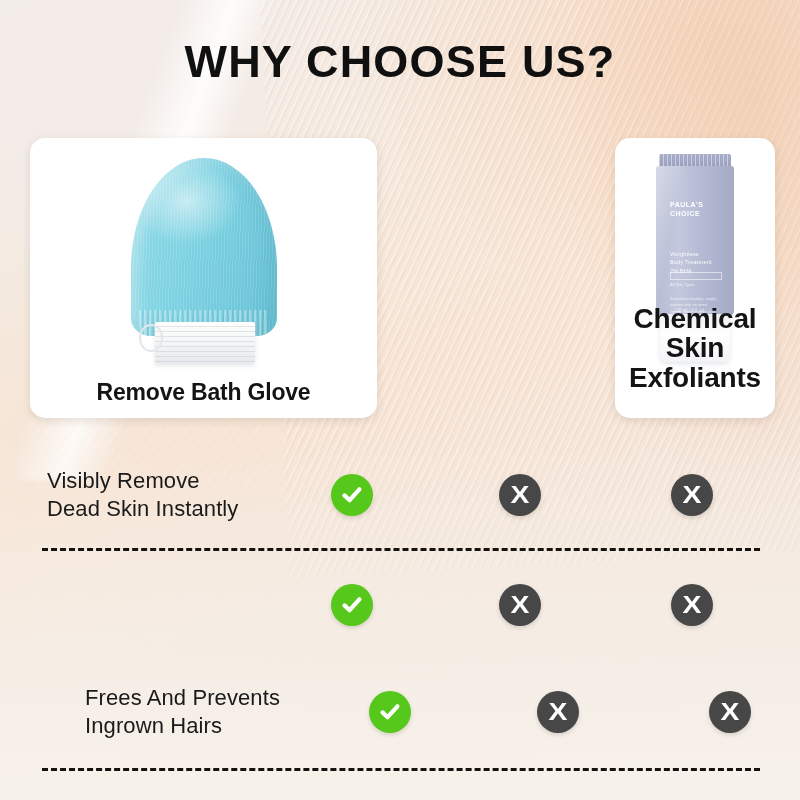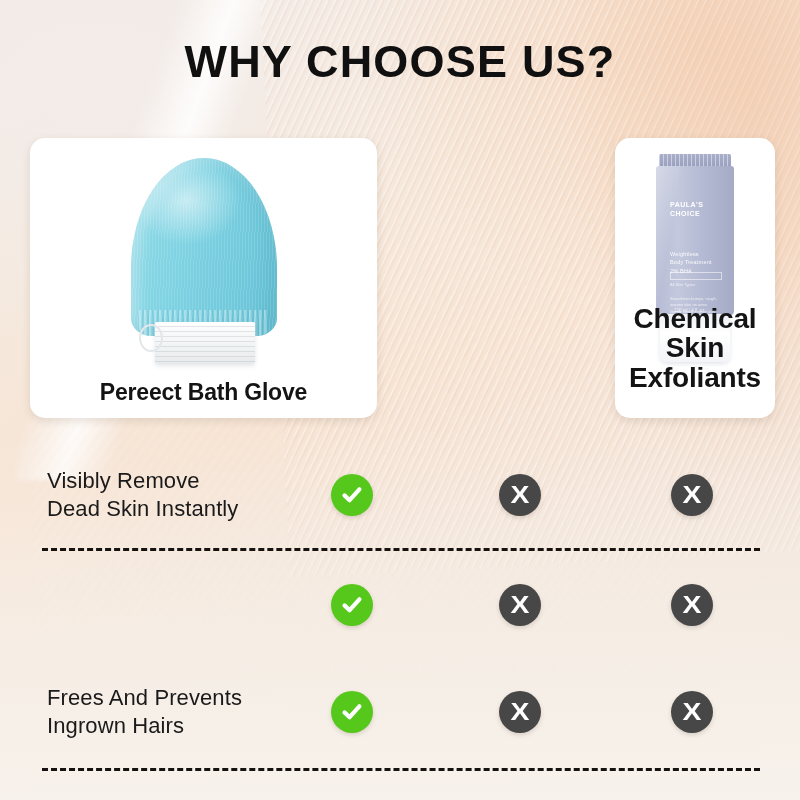--- a/index.html
+++ b/index.html
@@ -370,21 +370,21 @@
   .rows {
     position: absolute;
     top: 440px;
     left: 0;
     width: 636px;
   }
   .row {
     position: relative;
     height: 110px;
   }
-  .row:last-child { height: 104px; }
+  .row:last-child { height: 104px; margin-left: 38px; }
   .feature-text {
     position: absolute;
     left: 47px;
     top: 50%;
     transform: translateY(-50%);
     font-size: 22px;
     color: #1a1a1a;
     line-height: 1.28;
     letter-spacing: 0.1px;
     white-space: pre-line;
@@ -443,21 +443,21 @@
 
     <div class="card card-1">
       <div class="card-img">
         <div class="glove-wrap">
           <div class="glove-body"></div>
           <div class="glove-ruffle"></div>
           <div class="glove-cuff"></div>
           <div class="glove-loop"></div>
         </div>
       </div>
-      <div class="card-label">Pereect Bath Glove</div>
+      <div class="card-label">Remove Bath Glove</div>
     </div>
 
 
     <div class="card card-3">
       <div class="card-img">
         <div class="tube">
           <div class="tube-cap"></div>
           <div class="tube-body">
             <div class="tube-brand"><span>PAULA'S</span><br><span>CHOICE</span></div>
             <div class="tube-desc" style="white-space: pre-line;">Weightless

